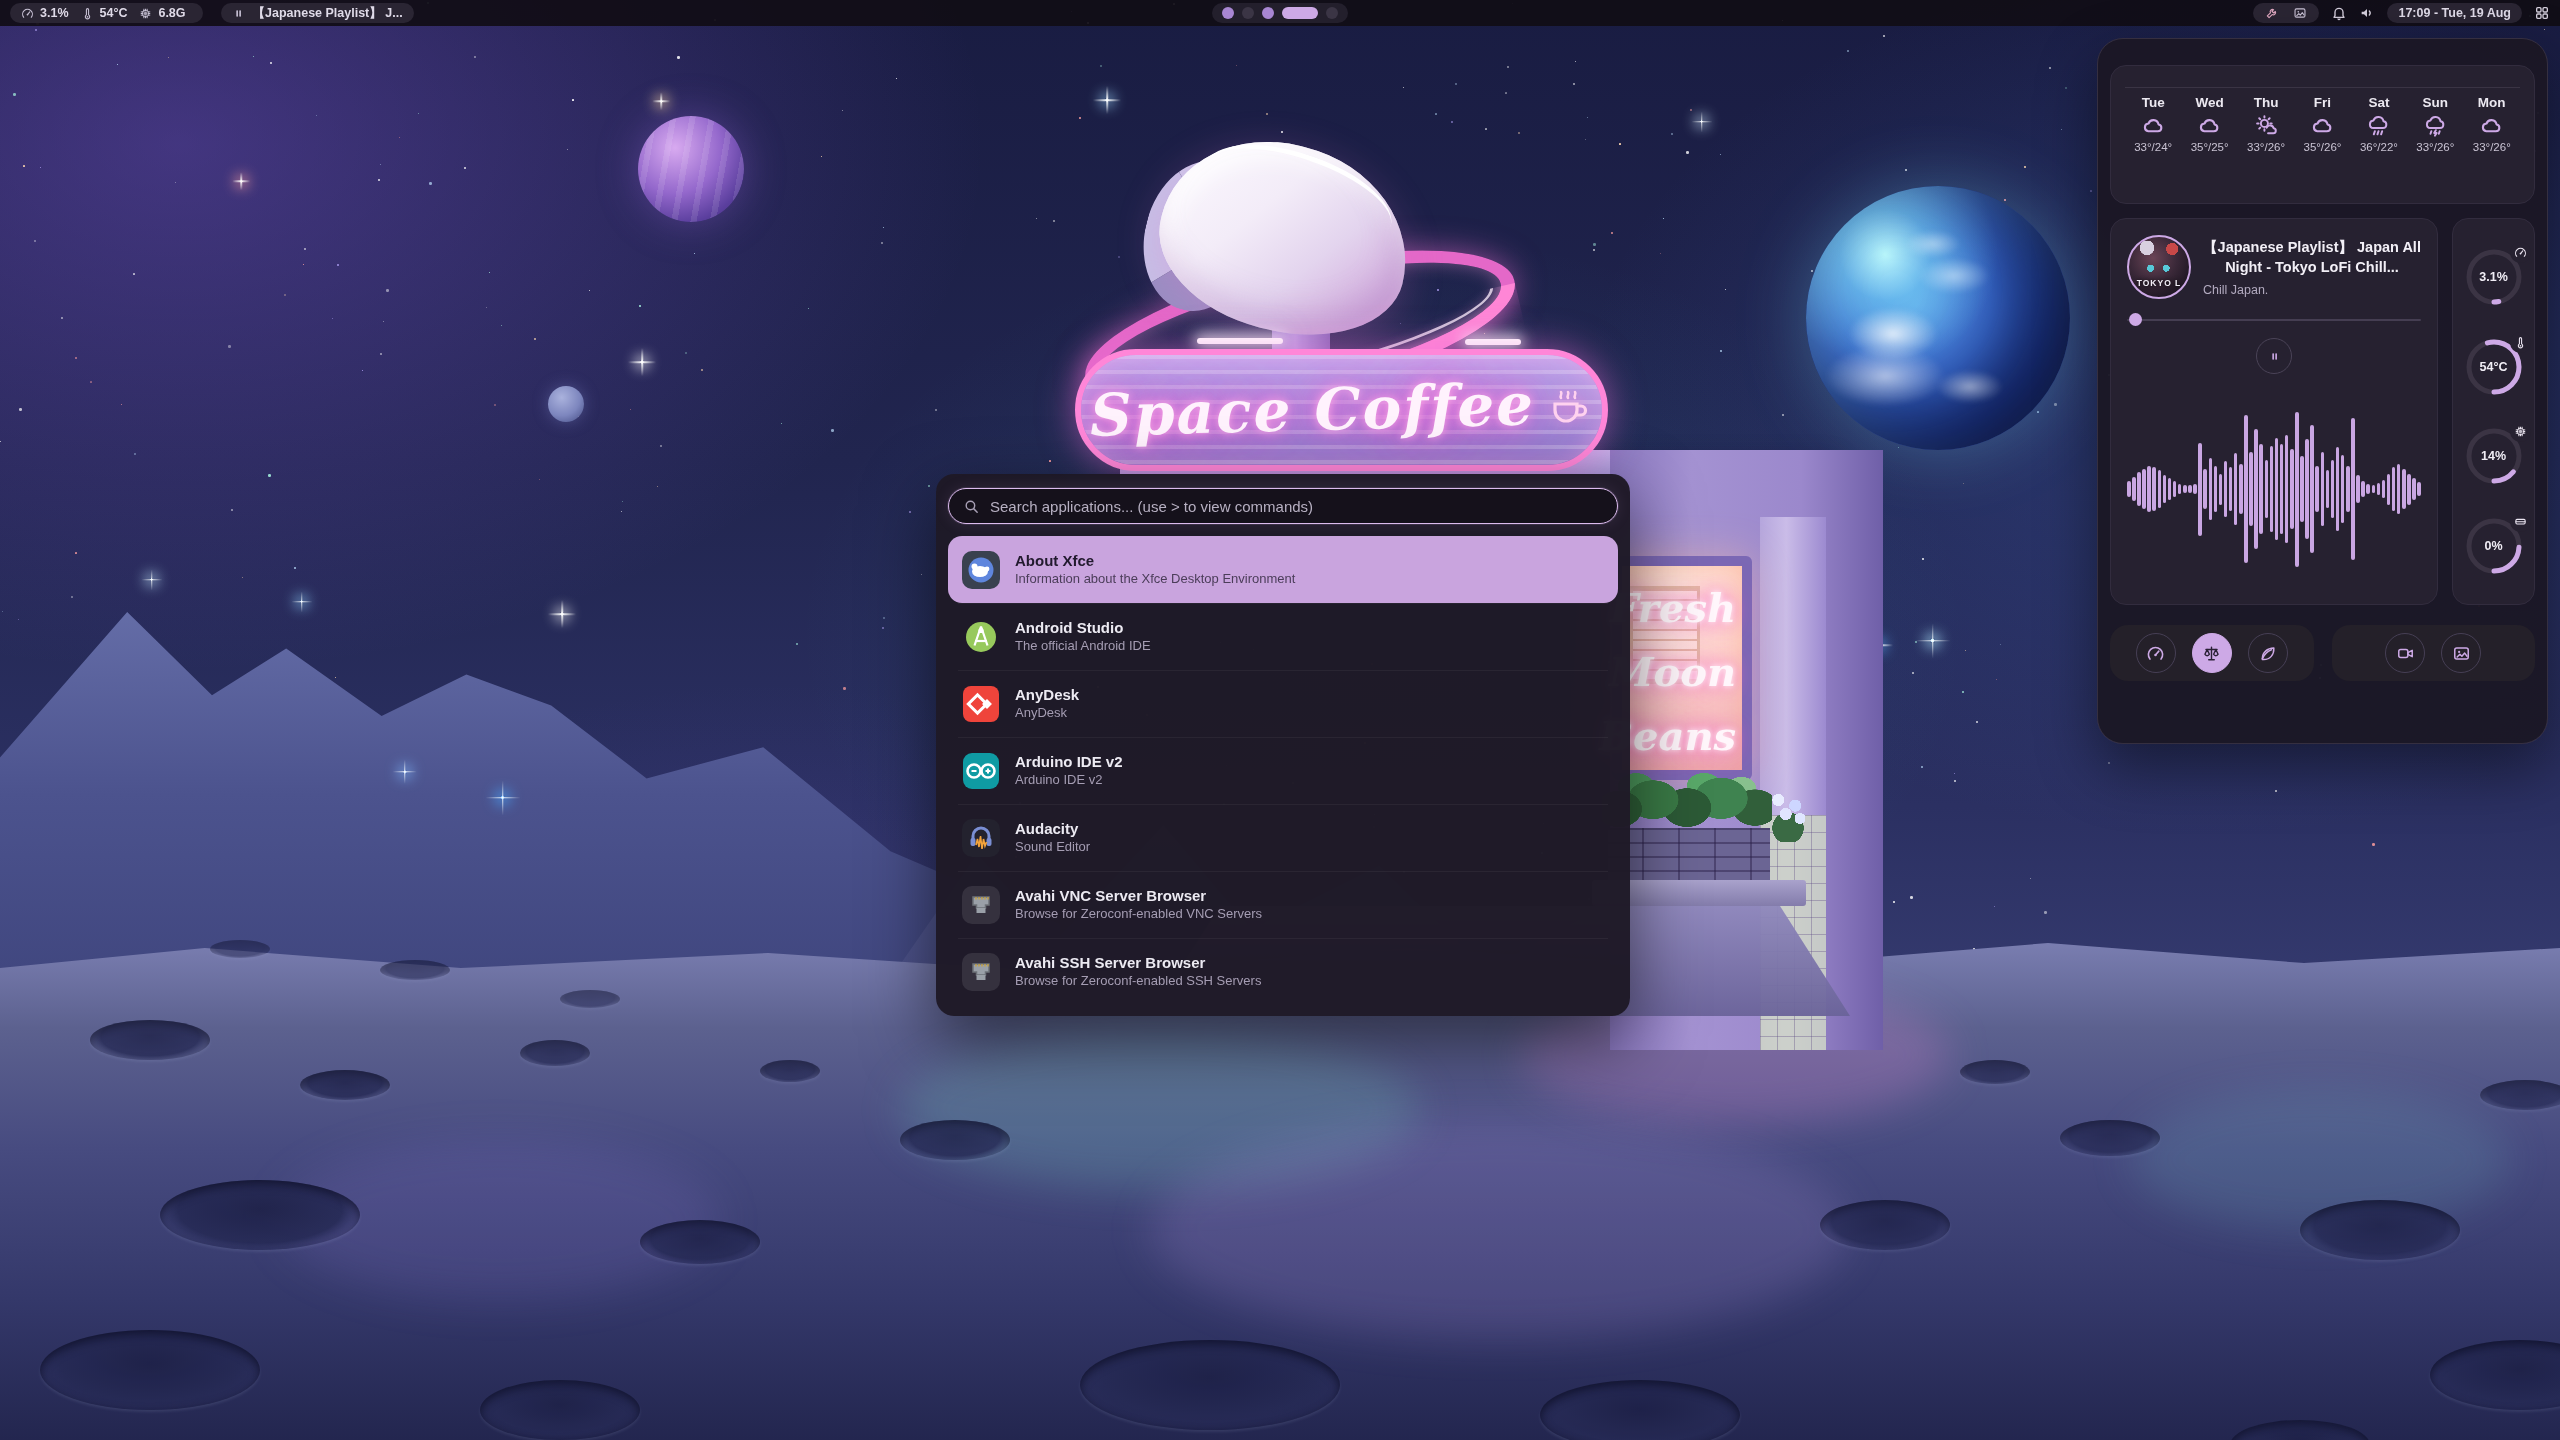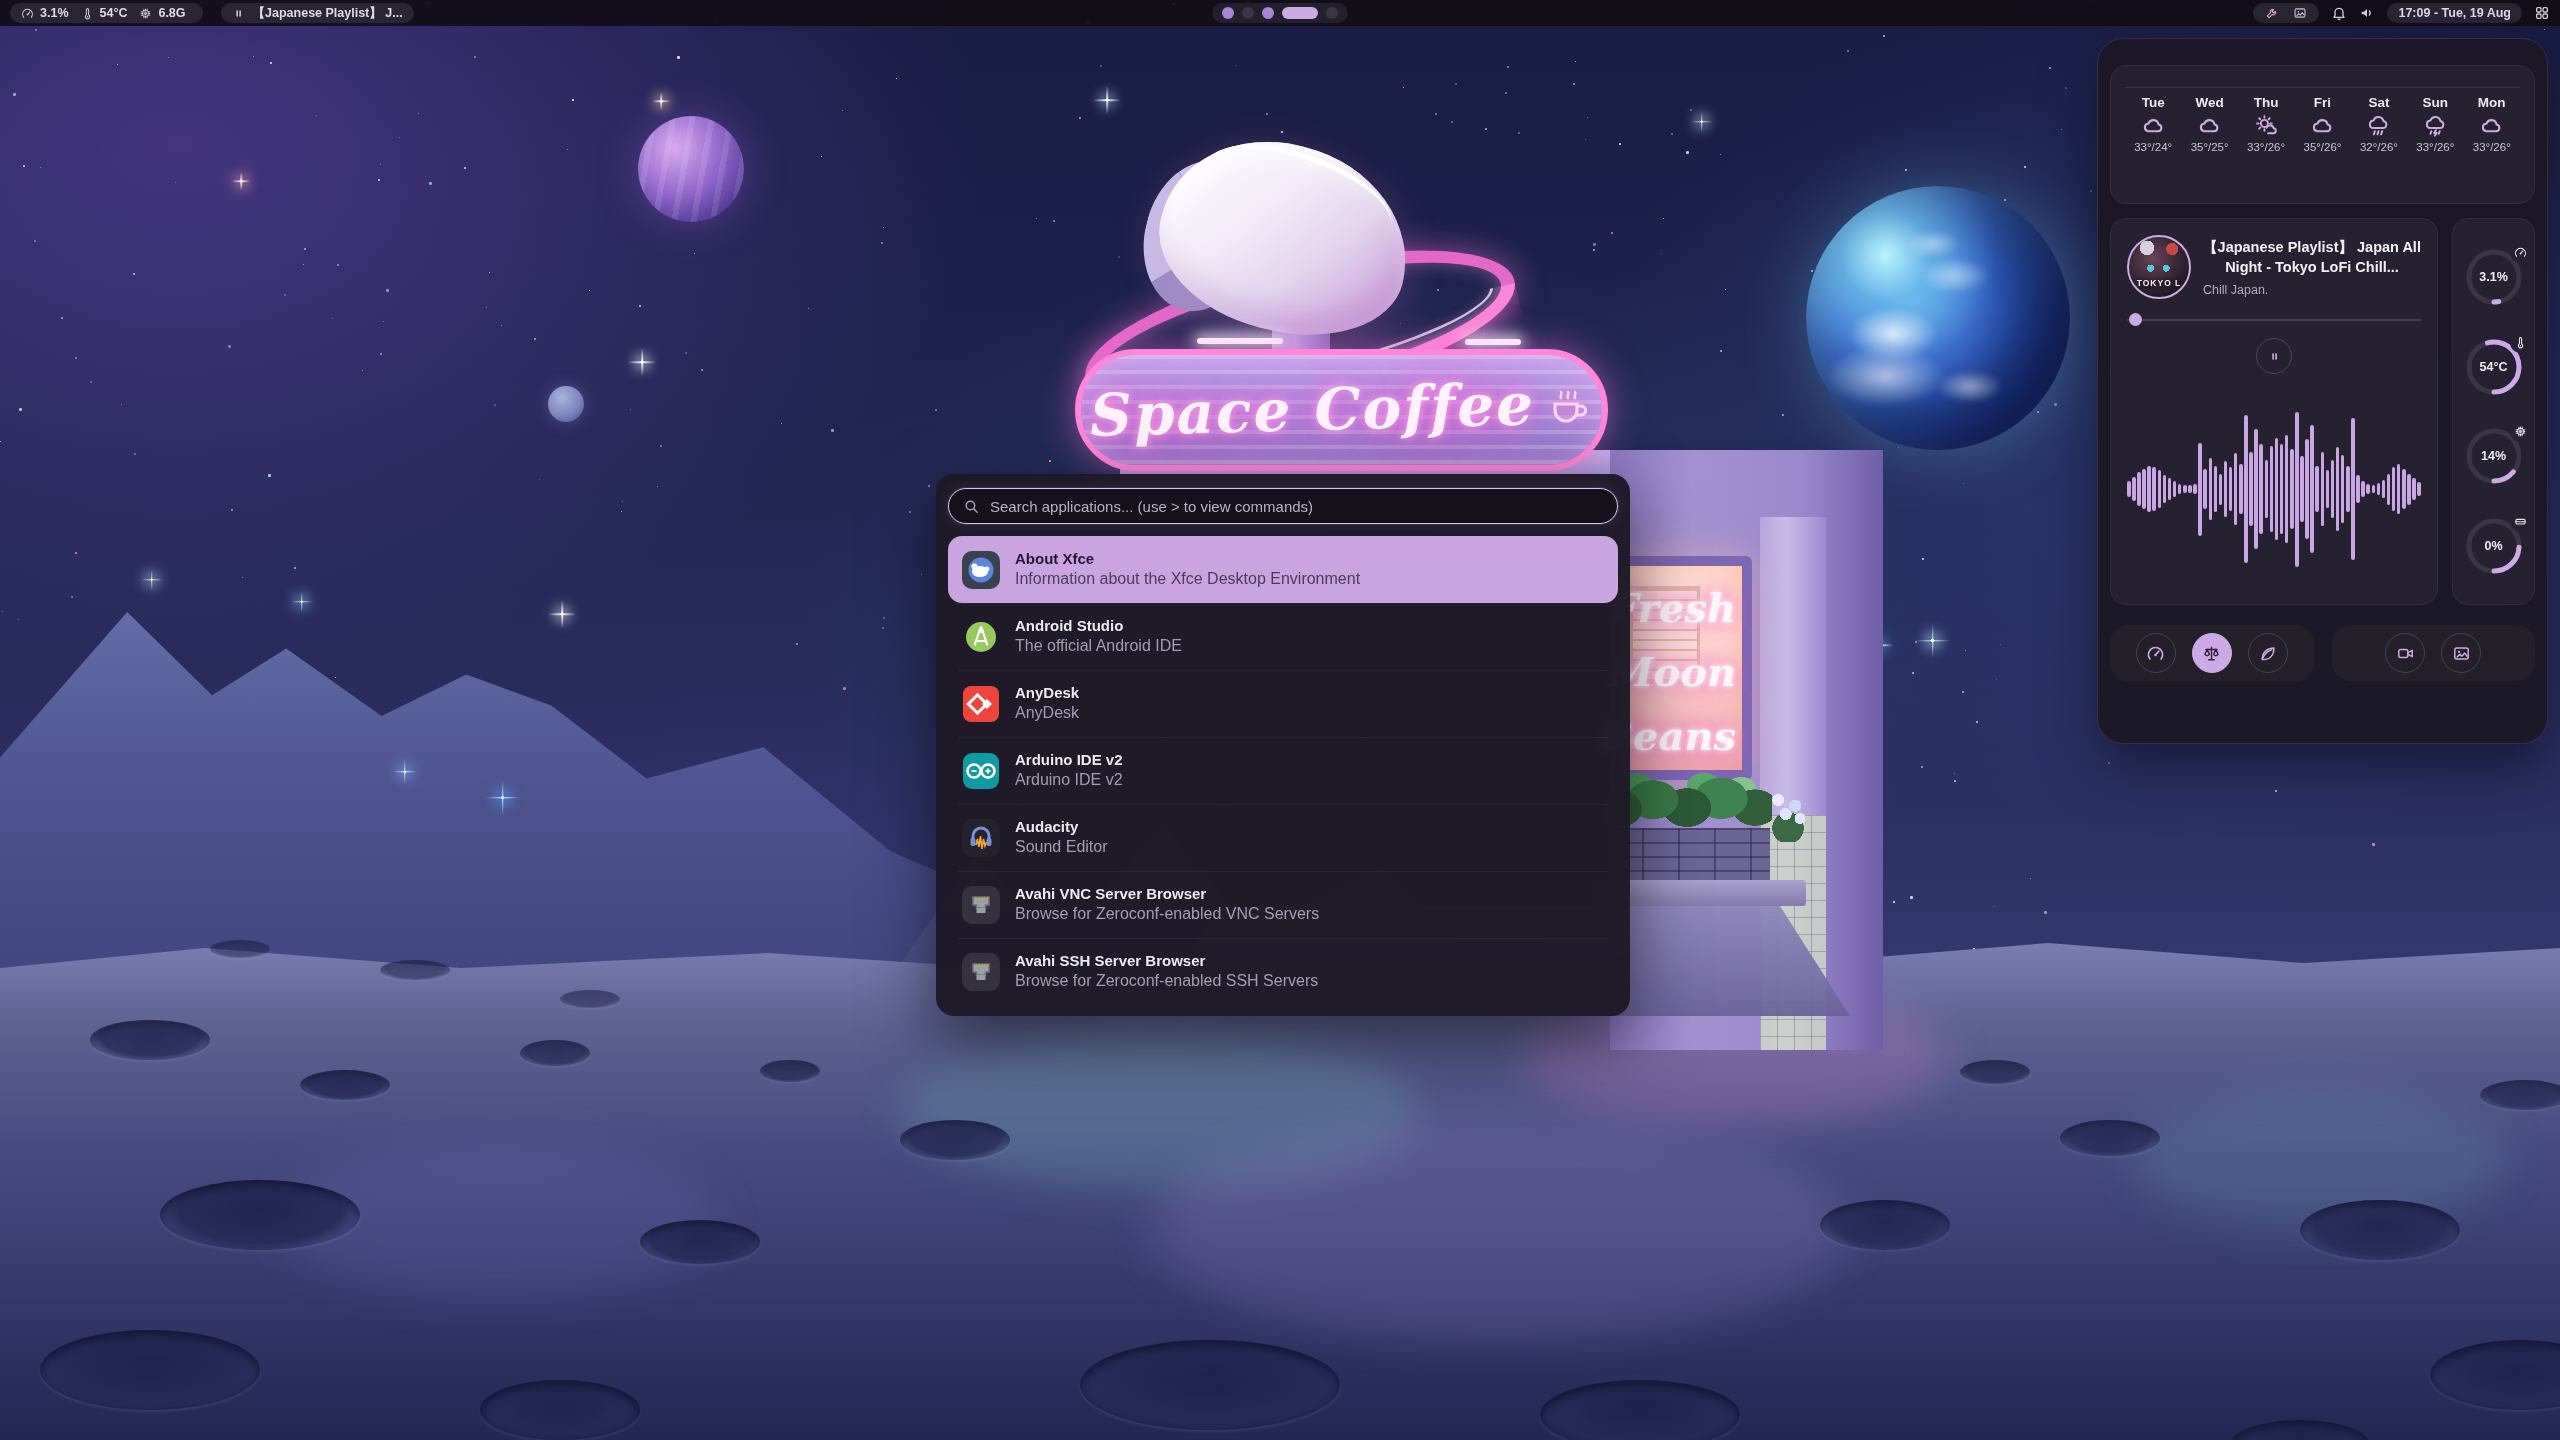--- a/index.html
+++ b/index.html
@@ -155,21 +155,21 @@
   .searchbox .ic{width:17px;height:17px;color:#a79fb4;flex:none}
   .searchbox input{flex:1;background:transparent;border:none;outline:none;color:#e8e4ee;font-size:15px;font-family:inherit}
   .searchbox input::placeholder{color:#b7b0c2}
   .applist{padding:2px 0 4px}
   .approw{display:flex;align-items:center;gap:14px;padding:0 13px;height:67px;margin:0 12px;border-radius:14px;position:relative}
   .approw.selected{background:#c9a4de}
   .approw:not(.selected):not(:first-child)::after{content:'';position:absolute;left:10px;right:10px;top:0;height:1px;background:rgba(255,255,255,.05)}
   .app-ic{width:40px;height:40px;flex:none}
   .app-ic svg{width:100%;height:100%}
   .app-title{font-size:15px;font-weight:700;color:#eceaf2;line-height:1.3}
-  .app-sub{font-size:16px;color:#a59db3;line-height:1.3;margin-top:1px}
+  .app-sub{font-size:13px;color:#a59db3;line-height:1.3;margin-top:1px}
   .approw.selected .app-title{color:#221a2e}
   .approw.selected .app-sub{color:#4b3d59}
 
   
   .panel{position:absolute;z-index:55;left:2097px;top:38px;width:451px;height:706px;border-radius:26px;
     background:rgba(27,23,36,.96);border:1px solid #352f40;box-shadow:0 24px 60px rgba(0,0,0,.45);padding:14px 12px}
   .card{background:#262130;border-radius:16px;border:1px solid #322c3e}
   .usercard{height:46px;display:flex;align-items:center;gap:10px;padding:0 8px;background:#242029}
   .avatar{width:38px;height:38px;border-radius:50%;border:2px solid #cda9e6;flex:none;position:relative;overflow:hidden;
     background:radial-gradient(circle at 40% 45%,#4a2f28 0%,#241a1c 55%,#15111a 100%)}
@@ -854,21 +854,21 @@
           <div class="ftmp">35°/26°</div>
         </div>
         <div class="fc">
           <div class="fday">Sat</div>
           <span class="fic" data-icon="rain">
             <svg viewBox="0 0 24 24" fill="none" stroke="currentColor" stroke-width="1.9" stroke-linecap="round" stroke-linejoin="round">
               <path d="M7 14.5h9.2a3.3 3.3 0 0 0 .6-6.55A5 5 0 0 0 7.2 7.1 3.72 3.72 0 0 0 7 14.5z"></path>
               <path d="M8.5 17.5l-1 3M12 17.5l-1 3M15.5 17.5l-1 3"></path>
             </svg>
           </span>
-          <div class="ftmp">32°/26°</div>
+          <div class="ftmp">36°/22°</div>
         </div>
         <div class="fc">
           <div class="fday">Sun</div>
           <span class="fic" data-icon="storm">
             <svg viewBox="0 0 24 24" fill="none" stroke="currentColor" stroke-width="1.9" stroke-linecap="round" stroke-linejoin="round">
               <path d="M7 14.5h9.2a3.3 3.3 0 0 0 .6-6.55A5 5 0 0 0 7.2 7.1 3.72 3.72 0 0 0 7 14.5z"></path>
               <path d="M12.3 16.5l-1.6 2.6h2.4l-1.6 2.6"></path>
               <path d="M8 17.5l-.8 2.4M16 17.5l-.8 2.4"></path>
             </svg>
           </span>

